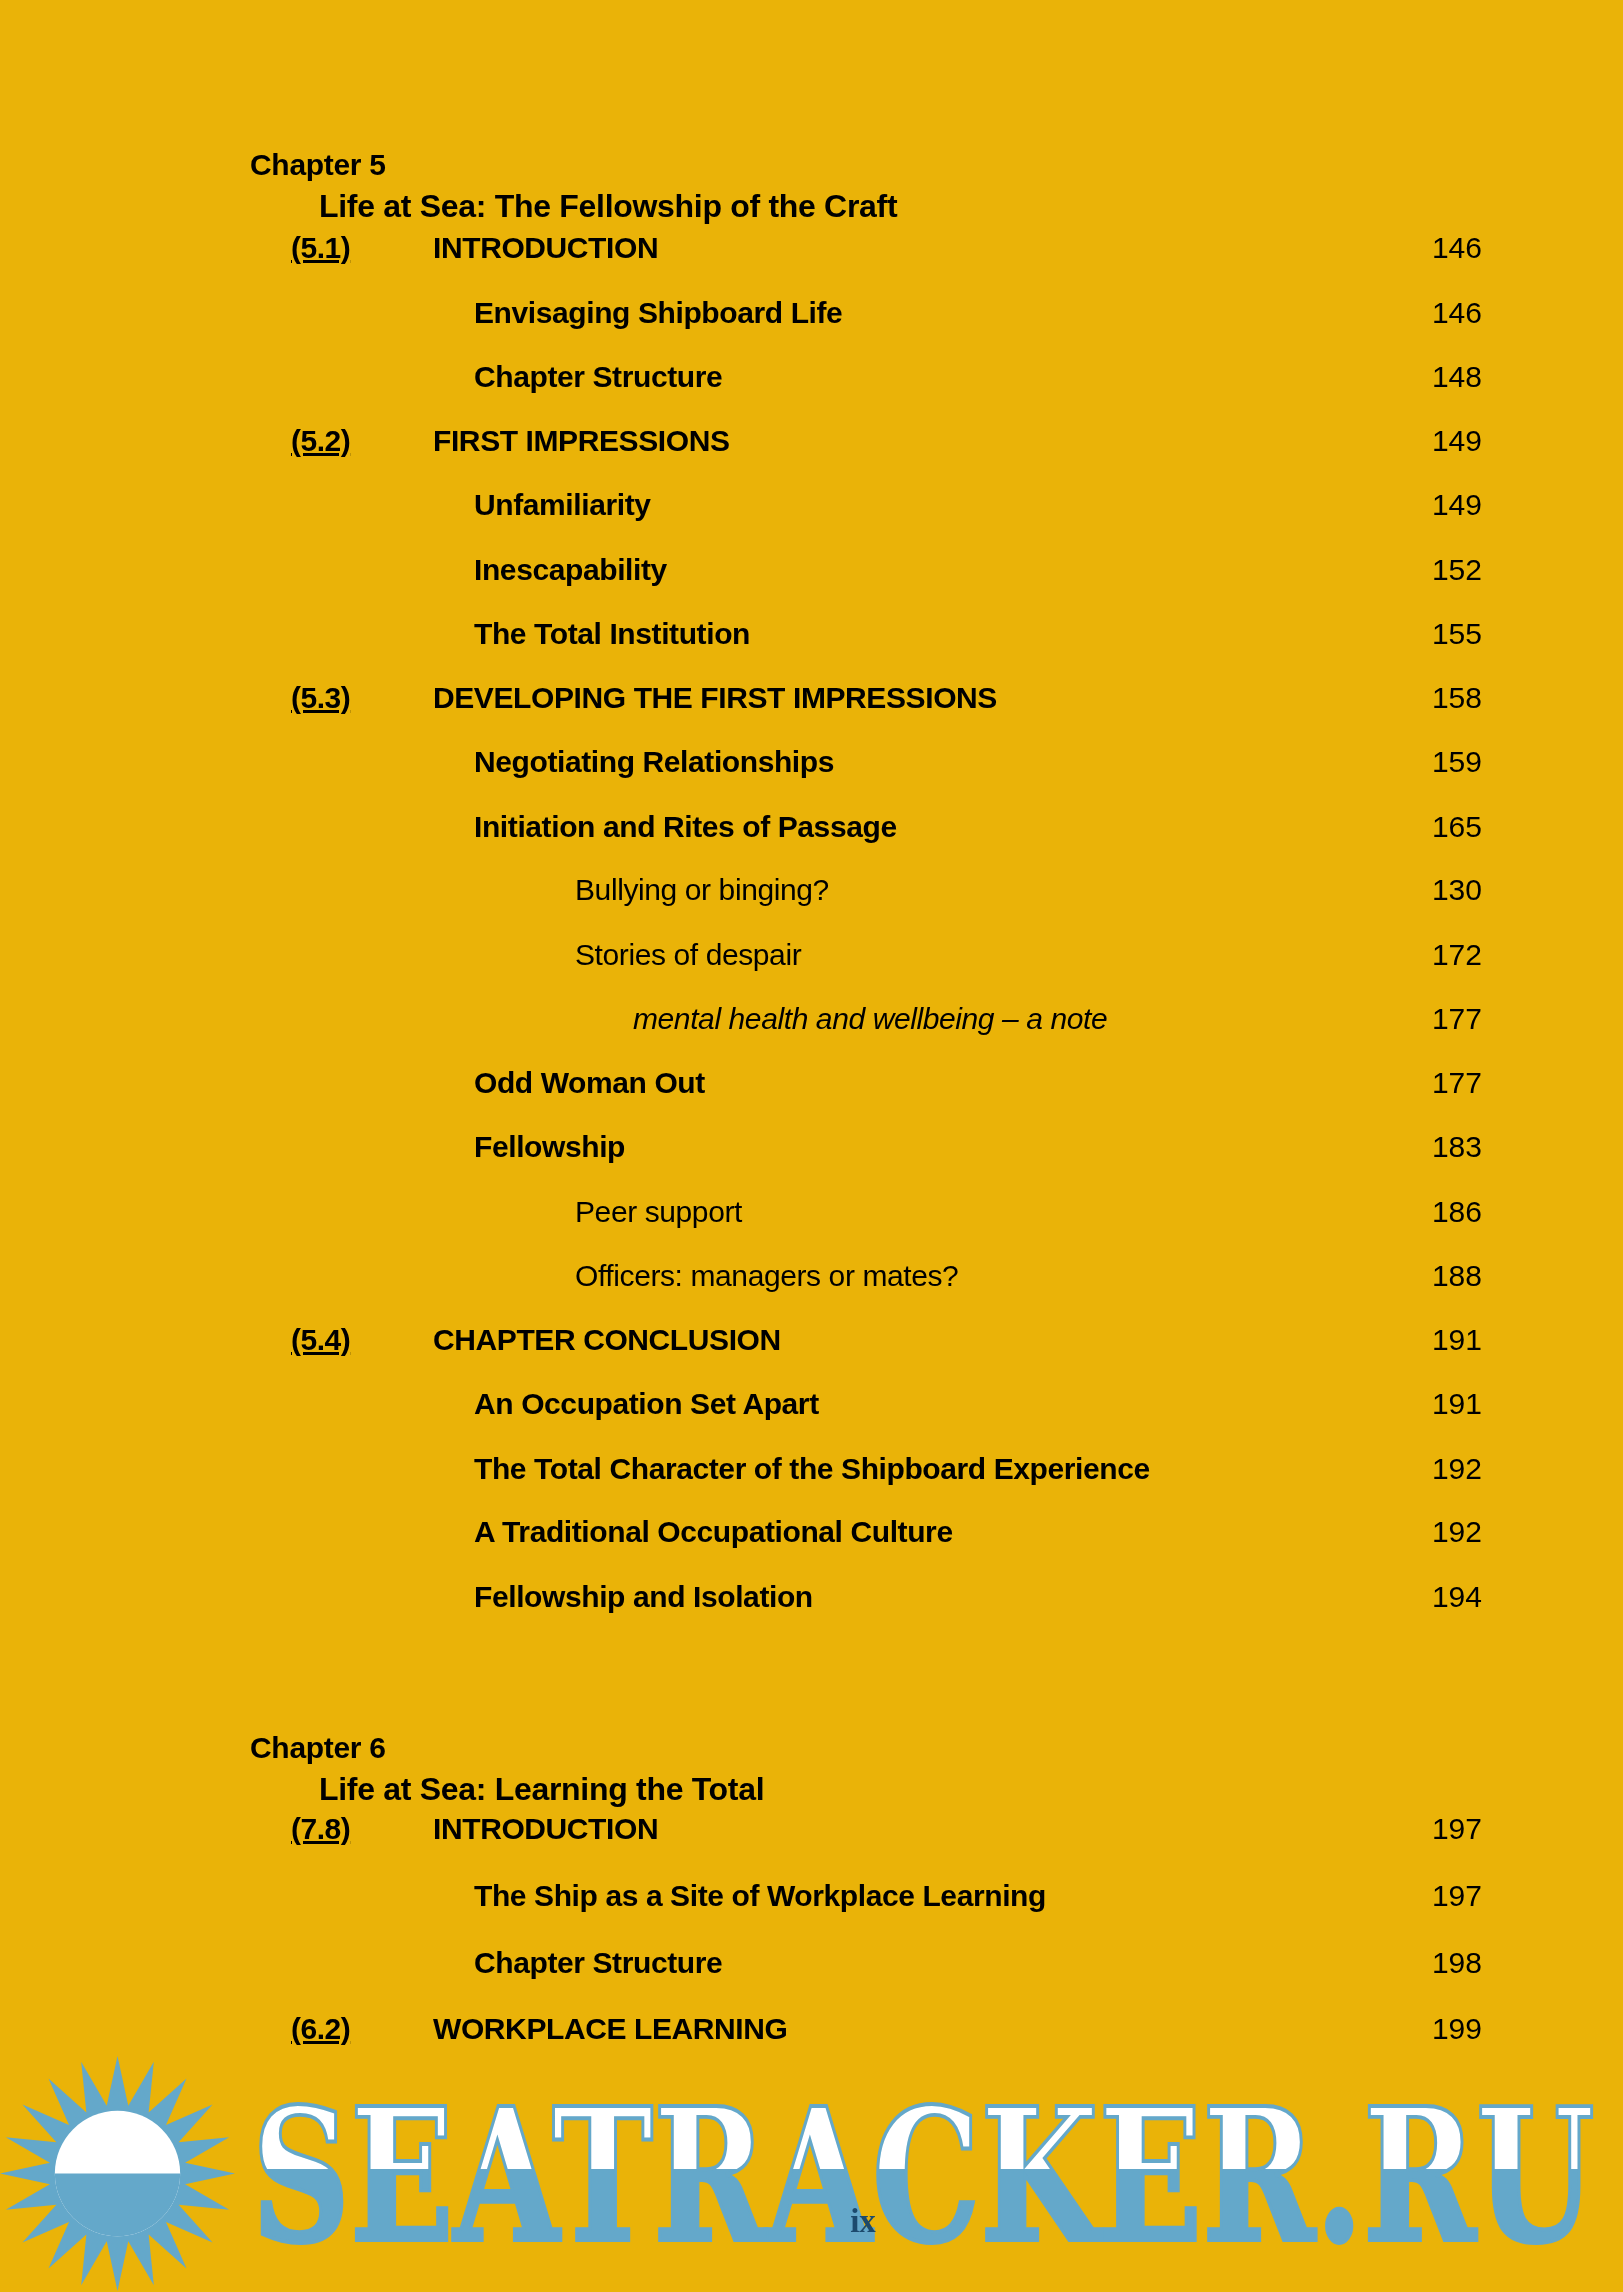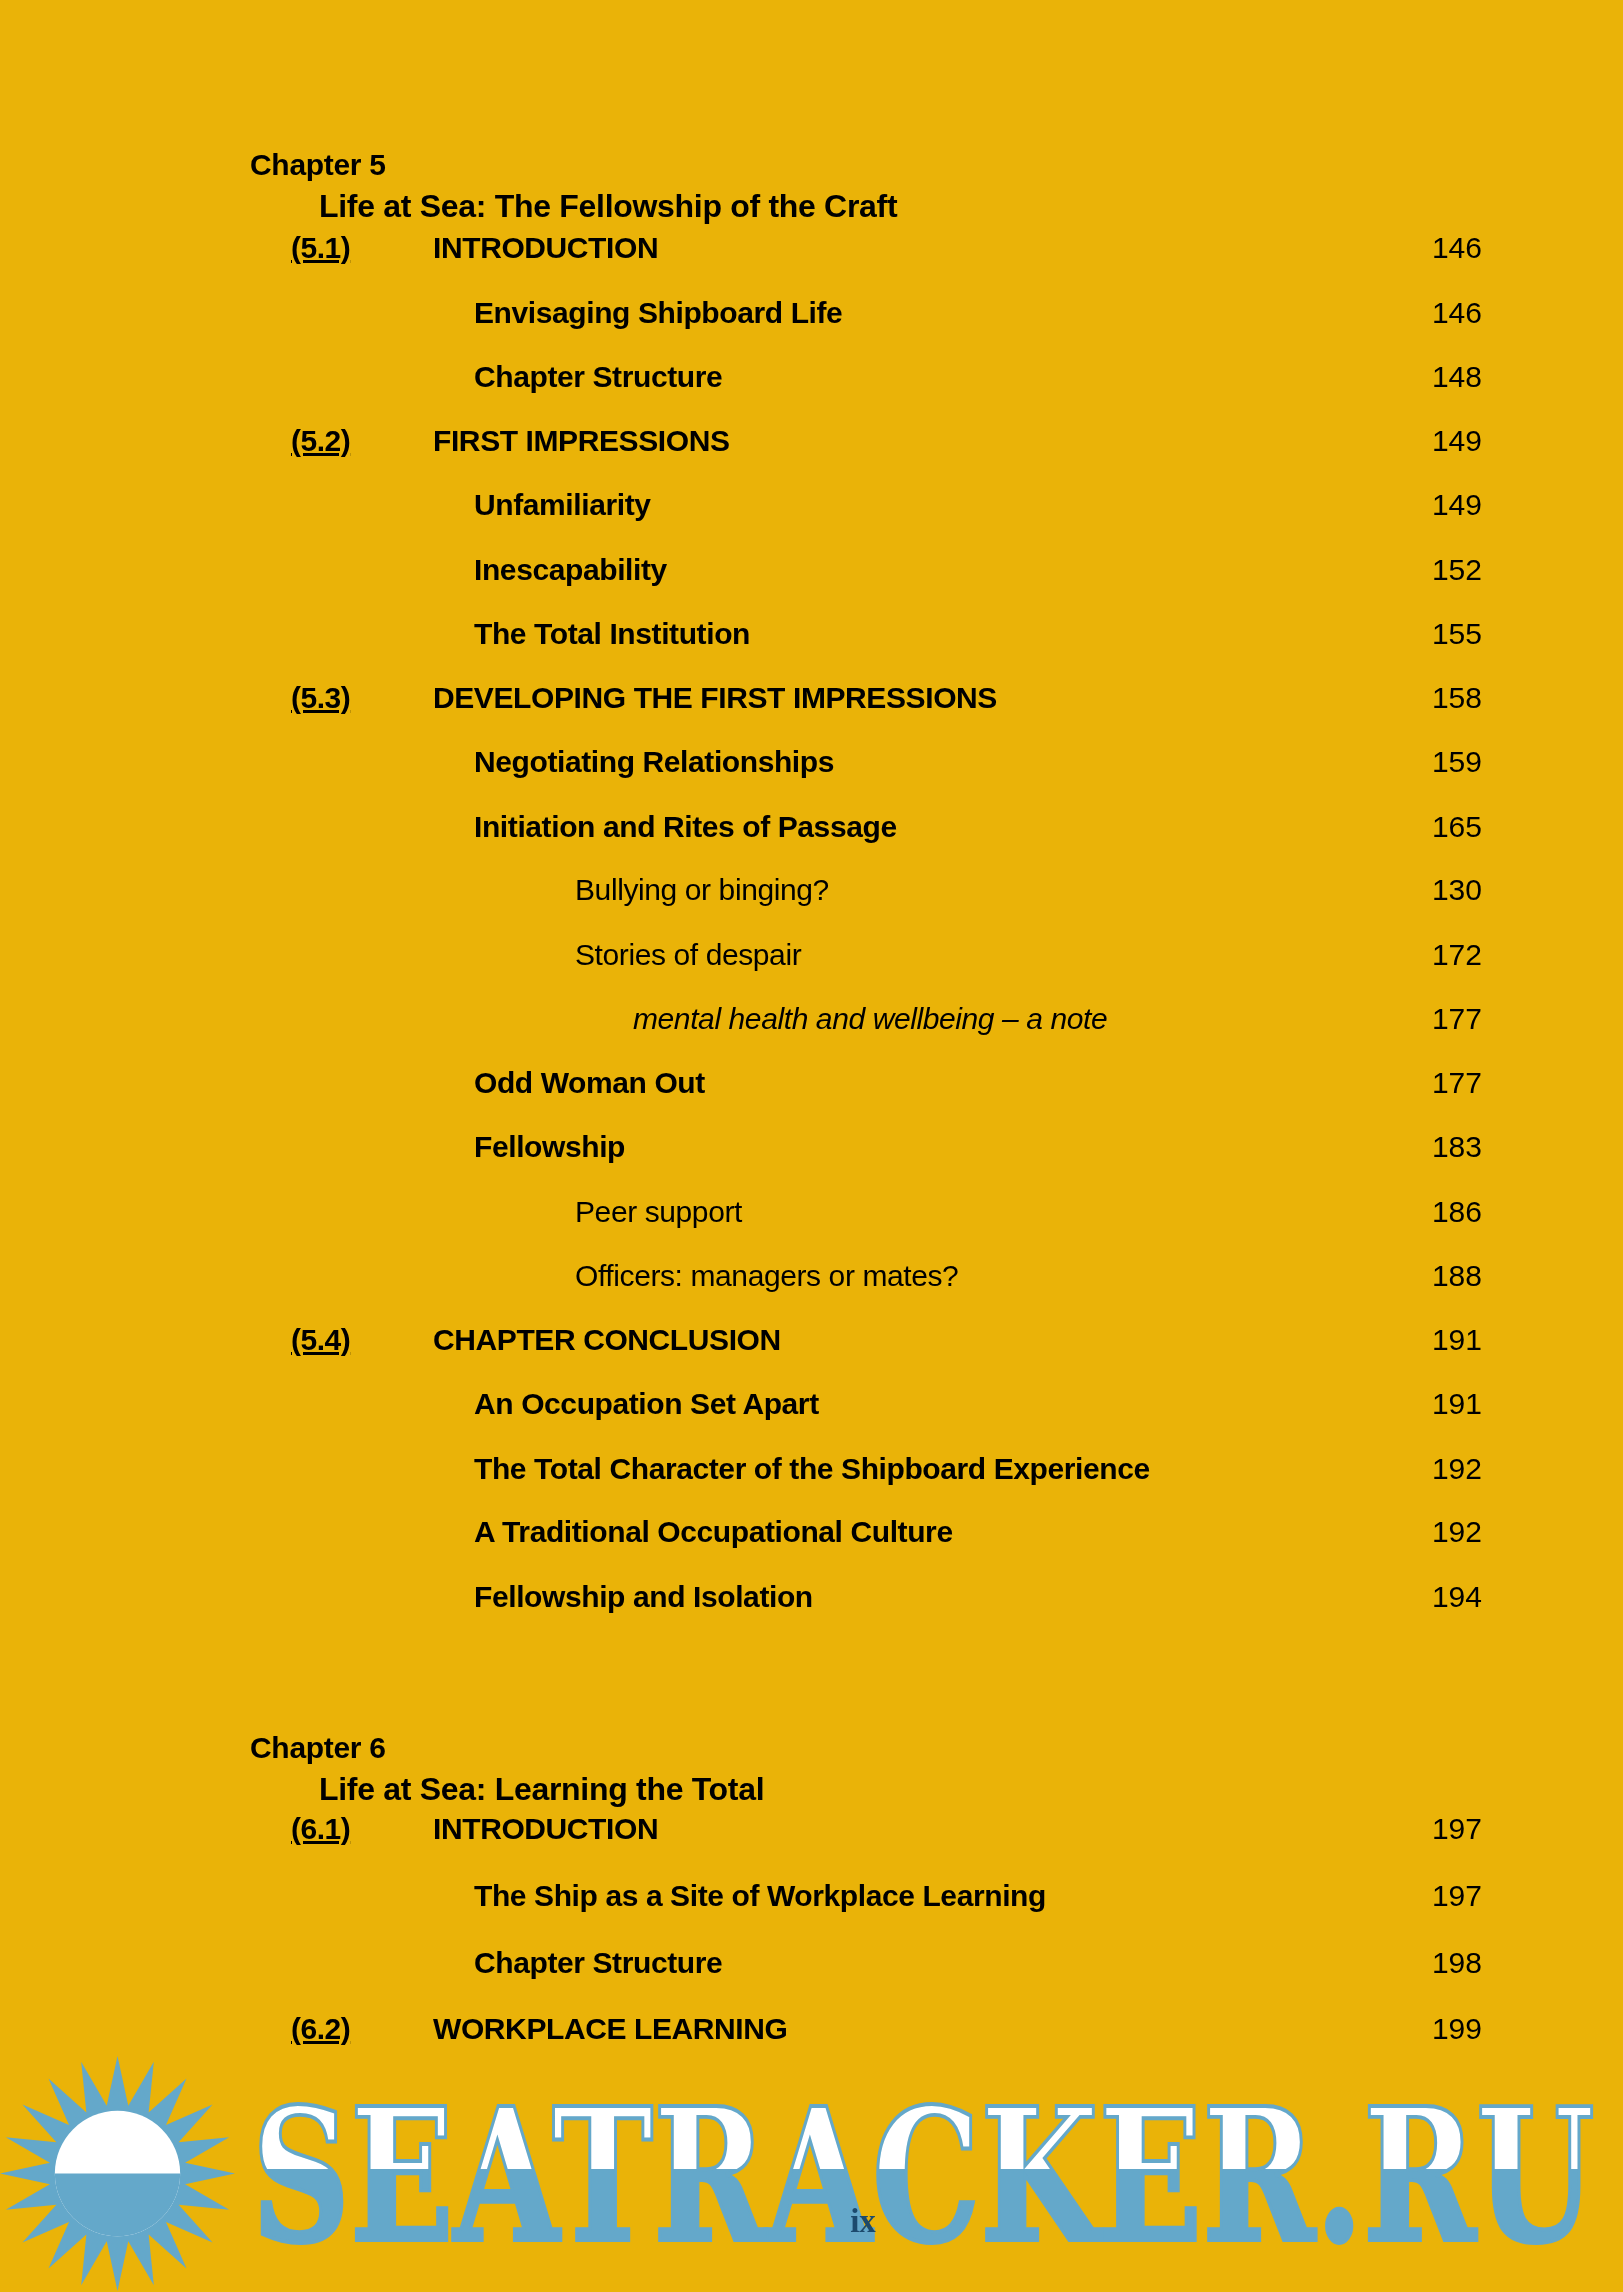--- a/index.html
+++ b/index.html
@@ -146,21 +146,21 @@
     <span class="txt">Fellowship and Isolation</span>
     <span class="pg">194</span>
   </div>
 
   <div class="chapter-row" style="top:1727px">
     <span class="ch-label">Chapter 6</span>
     <span class="ch-title">Life at Sea: Learning the Total</span>
   </div>
 
   <div class="row lvl-section" style="top:1812px">
-    <span class="num">(6.1)</span>
+    <span class="num">(7.8)</span>
     <span class="txt">INTRODUCTION</span>
     <span class="pg">197</span>
   </div>
   <div class="row lvl-sub1" style="top:1879px">
     <span class="txt">The Ship as a Site of Workplace Learning</span>
     <span class="pg">197</span>
   </div>
   <div class="row lvl-sub1" style="top:1946px">
     <span class="txt">Chapter Structure</span>
     <span class="pg">198</span>

